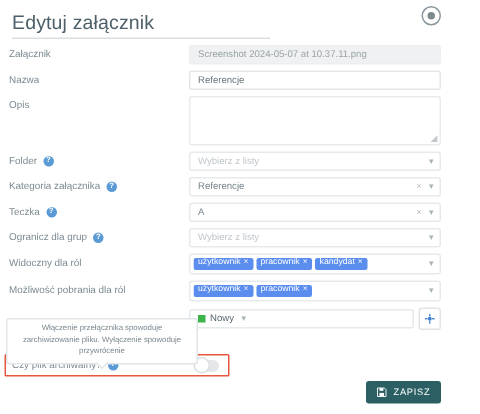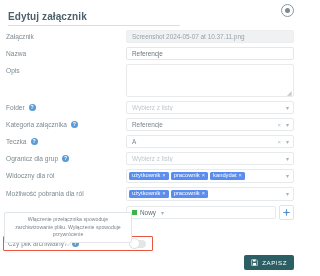--- a/index.html
+++ b/index.html
@@ -21,26 +21,25 @@
     box-sizing: border-box;
     padding: 0;
     position: relative;
     background: #fff;
   }
   .hdr {
     position: relative;
     padding: 6px 8px 0 8px;
   }
   .hdr-title {
-    font-size: 10px;
+    font-size: 13px;
     color: #4d5f68;
     letter-spacing: .1px;
     padding-bottom: 3px;
     display: inline-block;
-    font-weight: bold;
   }
   .hdr-rule {
     border-bottom: 1px solid #d9dee1;
     margin: 0 0 0 0;
     width: 172px;
   }
   .close-icon {
     position: absolute;
     right: 6px;
     top: 4px;

